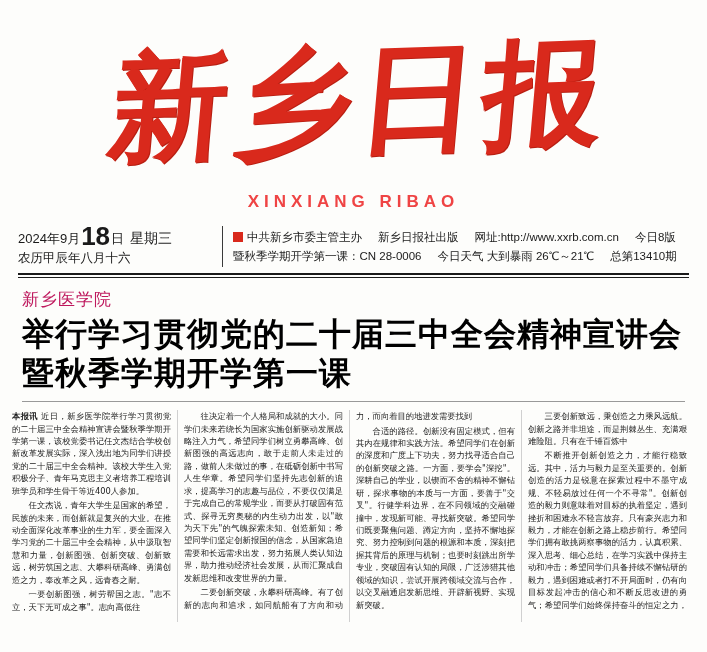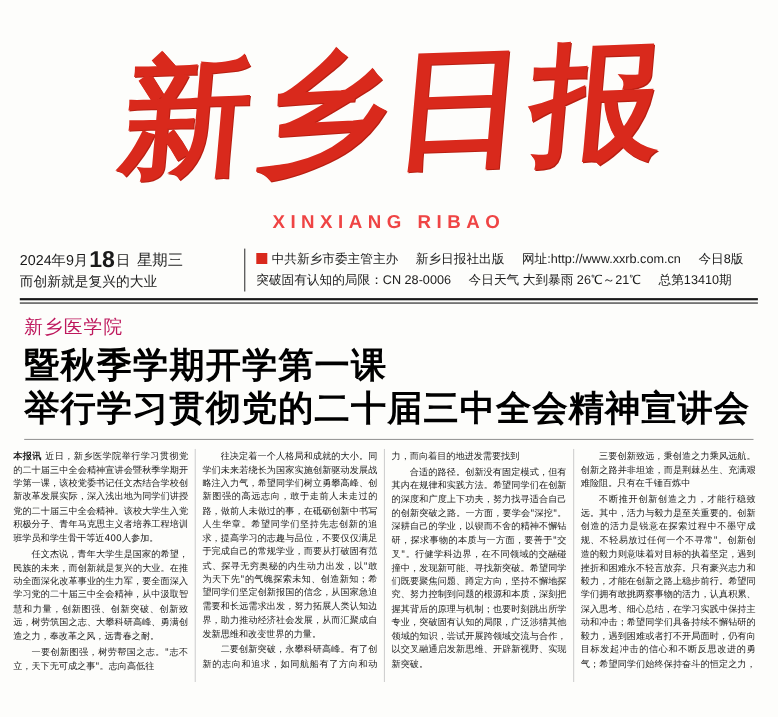--- a/index.html
+++ b/index.html
@@ -66,21 +66,21 @@
     display: flex;
     flex-direction: column;
     justify-content: center;
   }
   .date-line {
     white-space: nowrap;
     font-size: 13px;
     line-height: 20px;
   }
   .date-line .big {
-    font-size: 21px;
+    font-size: 26px;
     font-weight: bold;
     vertical-align: -2px;
     margin: 0 1px;
   }
   .date-line .weekday {
     margin-left: 6px;
     font-size: 14px;
   }
   .lunar-line {
     font-size: 12.5px;
@@ -174,44 +174,44 @@
   <div class="masthead">
     <div class="masthead-title">新乡日报</div>
   </div>
   <div class="pinyin">XINXIANG   RIBAO</div>
 
   <div class="infobar">
     <div class="infobar-left">
       <div class="date-line">
         <span>2024年9月</span><span class="big">18</span><span>日</span><span class="weekday">星期三</span>
       </div>
-      <div class="lunar-line">而创新就是复兴的大业</div>
+      <div class="lunar-line">农历甲辰年八月十六</div>
     </div>
     <div class="infobar-right">
       <div class="info-row">
         <span class="cell"><span class="redsquare"></span><span>中共新乡市委主管主办</span></span>
         <span class="cell">新乡日报社出版</span>
         <span class="cell"><span>网址:</span><span>http://www.xxrb.com.cn</span></span>
         <span class="cell nomargin">今日8版</span>
       </div>
       <div class="info-row">
-        <span class="cell"><span>突破固有认知的局限：</span><span>CN 28-0006</span></span>
+        <span class="cell"><span>暨秋季学期开学第一课：</span><span>CN 28-0006</span></span>
         <span class="cell"><span>今日天气</span>&nbsp;<span>大到暴雨 26℃～21℃</span></span>
         <span class="cell nomargin">总第13410期</span>
       </div>
     </div>
   </div>
 
   <div class="rule-under-info"></div>
   <div class="rule-under-info2"></div>
 
   <div class="headline-wrap">
     <div class="shoulder">新乡医学院</div>
+    <div class="main-headline">举行学习贯彻党的二十届三中全会精神宣讲会</div>
     <div class="main-headline">暨秋季学期开学第一课</div>
-    <div class="main-headline">举行学习贯彻党的二十届三中全会精神宣讲会</div>
   </div>
   <div class="headline-rule"></div>
 
   <div class="body-wrap">
     <p class="lead"><span class="dateline">本报讯</span>&nbsp;<span>近日，新乡医学院举行学习贯彻党的二十届三中全会精神宣讲会暨秋季学期开学第一课，该校党委书记任文杰结合学校创新改革发展实际，深入浅出地为同学们讲授党的二十届三中全会精神。该校大学生入党积极分子、青年马克思主义者培养工程培训班学员和学生骨干等近400人参加。</span></p>
     <p>任文杰说，青年大学生是国家的希望，民族的未来，而创新就是复兴的大业。在推动全面深化改革事业的生力军，要全面深入学习党的二十届三中全会精神，从中汲取智慧和力量，创新图强、创新突破、创新致远，树劳筑国之志、大攀科研高峰、勇满创造之力，奉改革之风，远青春之耐。</p>
     <p>一要创新图强，树劳帮国之志。"志不立，天下无可成之事"。志向高低往</p>
     <p>往决定着一个人格局和成就的大小。同学们未来若绕长为国家实施创新驱动发展战略注入力气，希望同学们树立勇攀高峰、创新图强的高远志向，敢于走前人未走过的路，做前人未做过的事，在砥砺创新中书写人生华章。希望同学们坚持先志创新的追求，提高学习的志趣与品位，不要仅仅满足于完成自己的常规学业，而要从打破固有范式、探寻无穷奥秘的内生动力出发，以"敢为天下先"的气魄探索未知、创造新知；希望同学们坚定创新报国的信念，从国家急迫需要和长远需求出发，努力拓展人类认知边界，助力推动经济社会发展，从而汇聚成自发新思维和改变世界的力量。</p>
     <p>二要创新突破，永攀科研高峰。有了创新的志向和追求，如同航船有了方向和动力，而向着目的地进发需要找到</p>
     <p>合适的路径。创新没有固定模式，但有其内在规律和实践方法。希望同学们在创新的深度和广度上下功夫，努力找寻适合自己的创新突破之路。一方面，要学会"深挖"。深耕自己的学业，以锲而不舍的精神不懈钻研，探求事物的本质与一方面，要善于"交叉"。行健学科边界，在不同领域的交融碰撞中，发现新可能、寻找新突破。希望同学们既要聚焦问题、蹲定方向，坚持不懈地探究、努力控制到问题的根源和本质，深刻把握其背后的原理与机制；也要时刻跳出所学专业，突破固有认知的局限，广泛涉猎其他领域的知识，尝试开展跨领域交流与合作，以交叉融通启发新思维、开辟新视野、实现新突破。</p>

